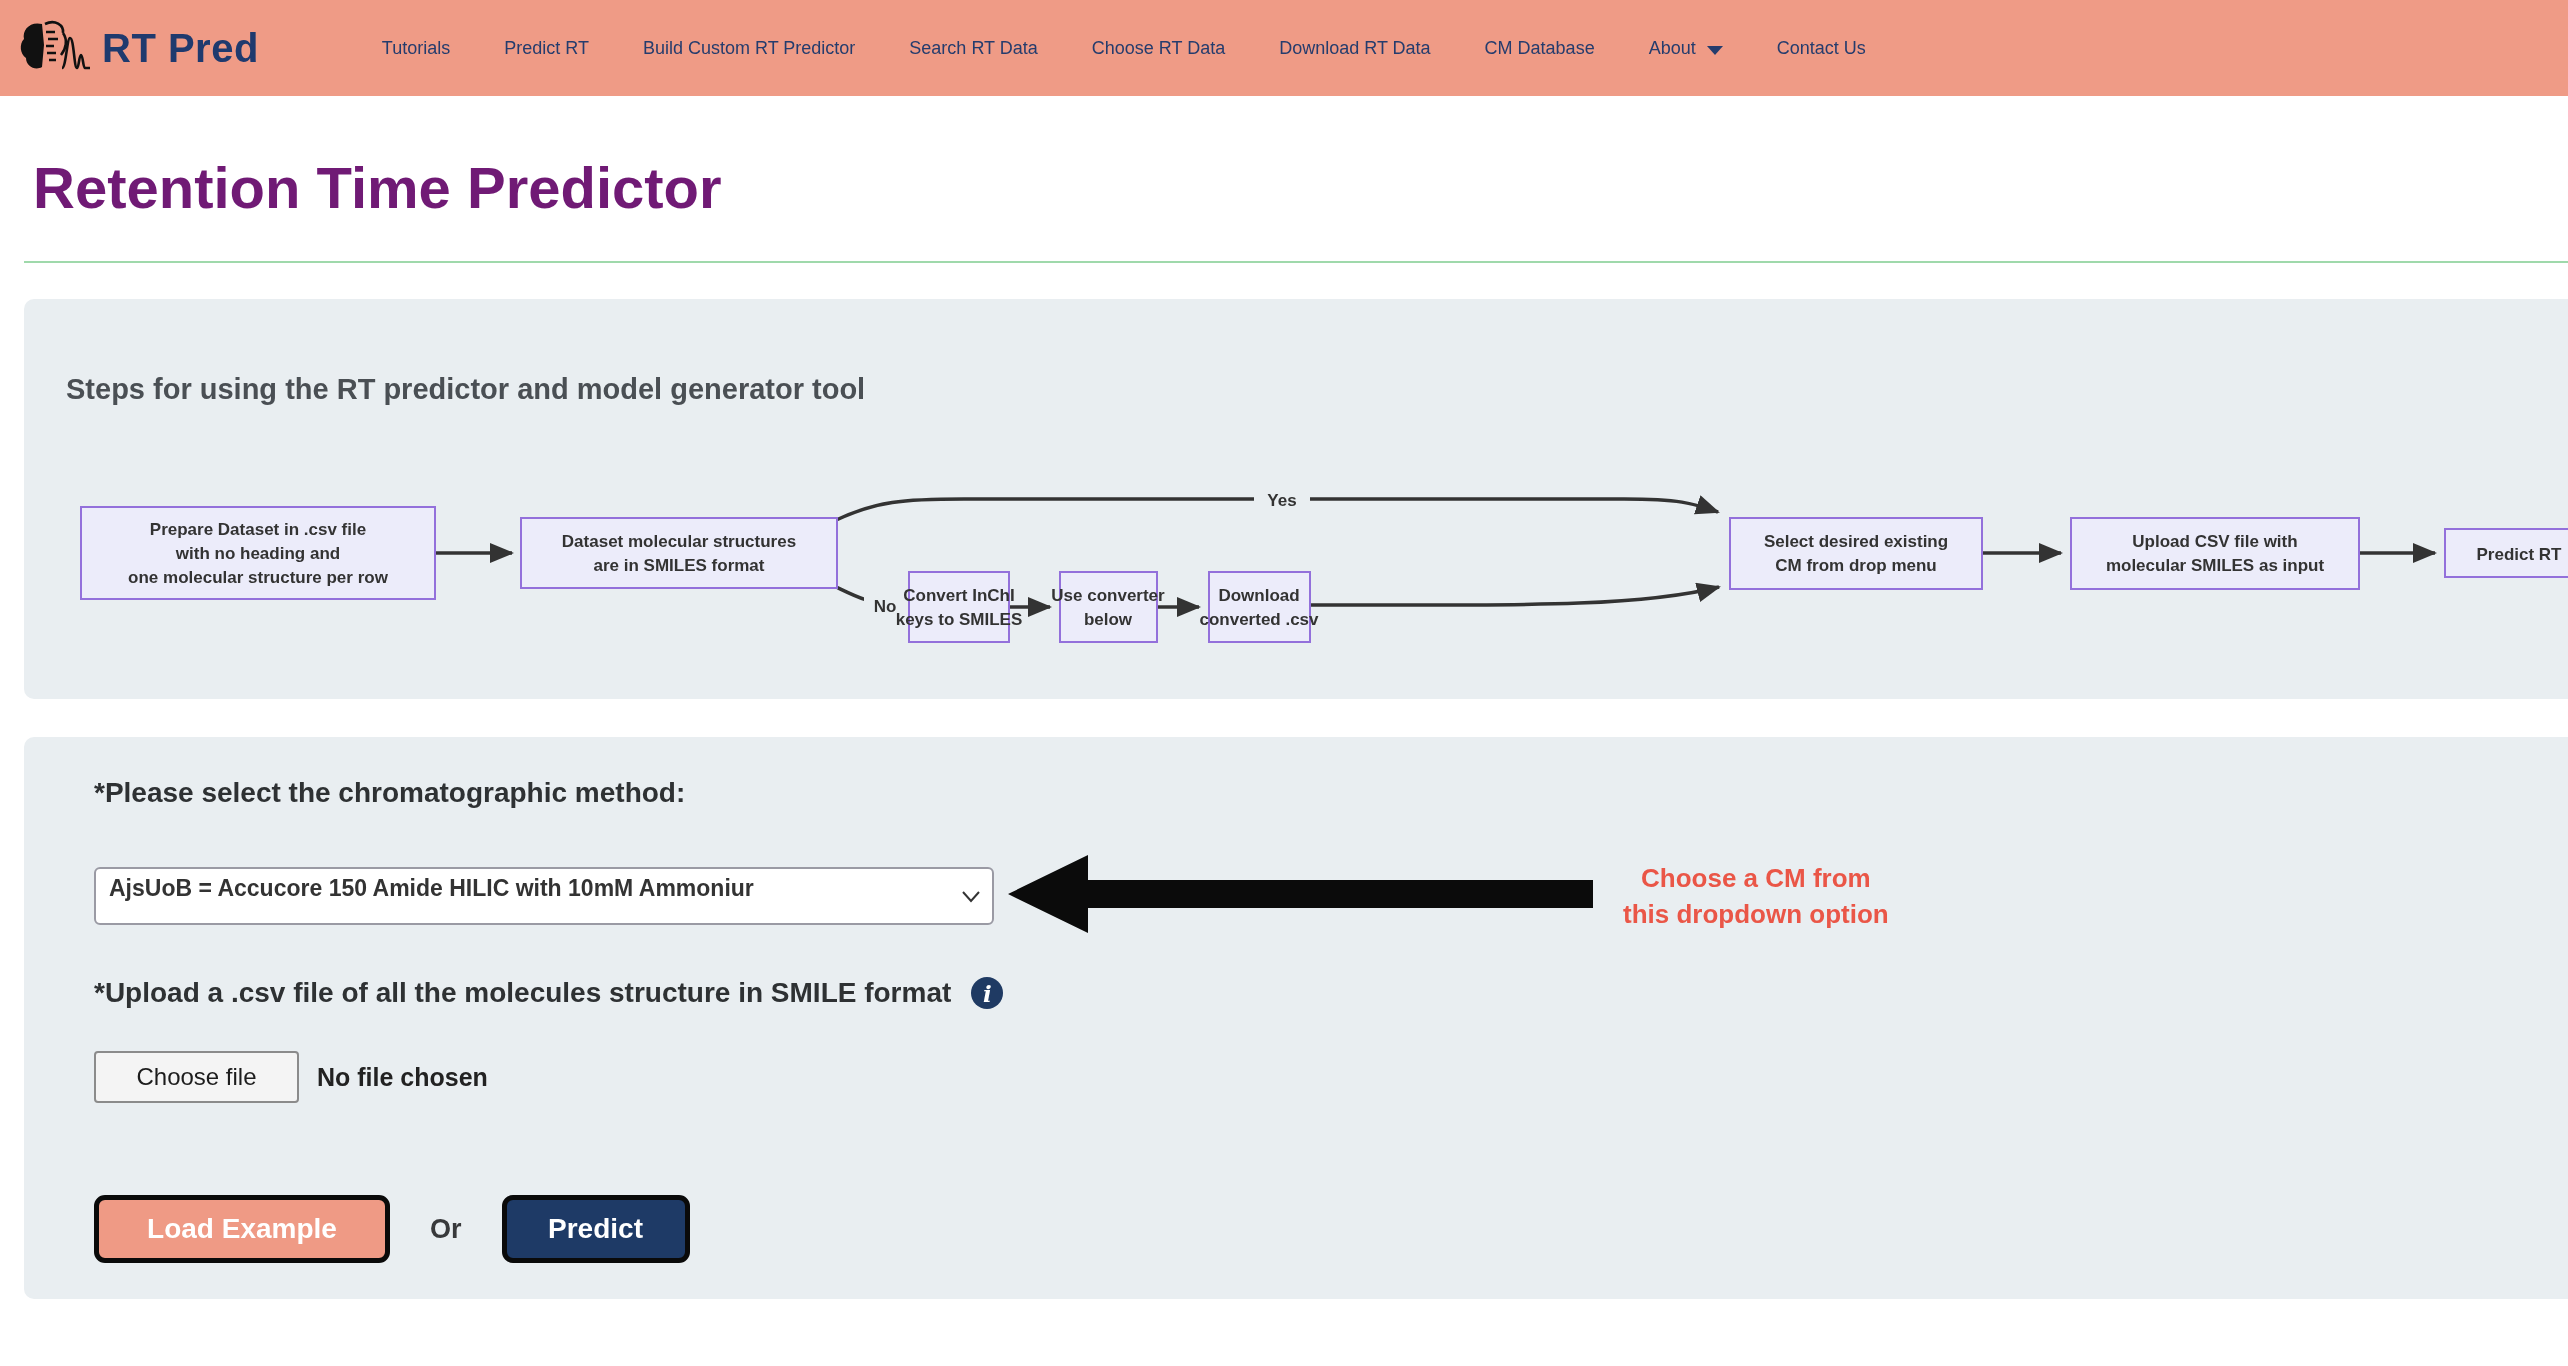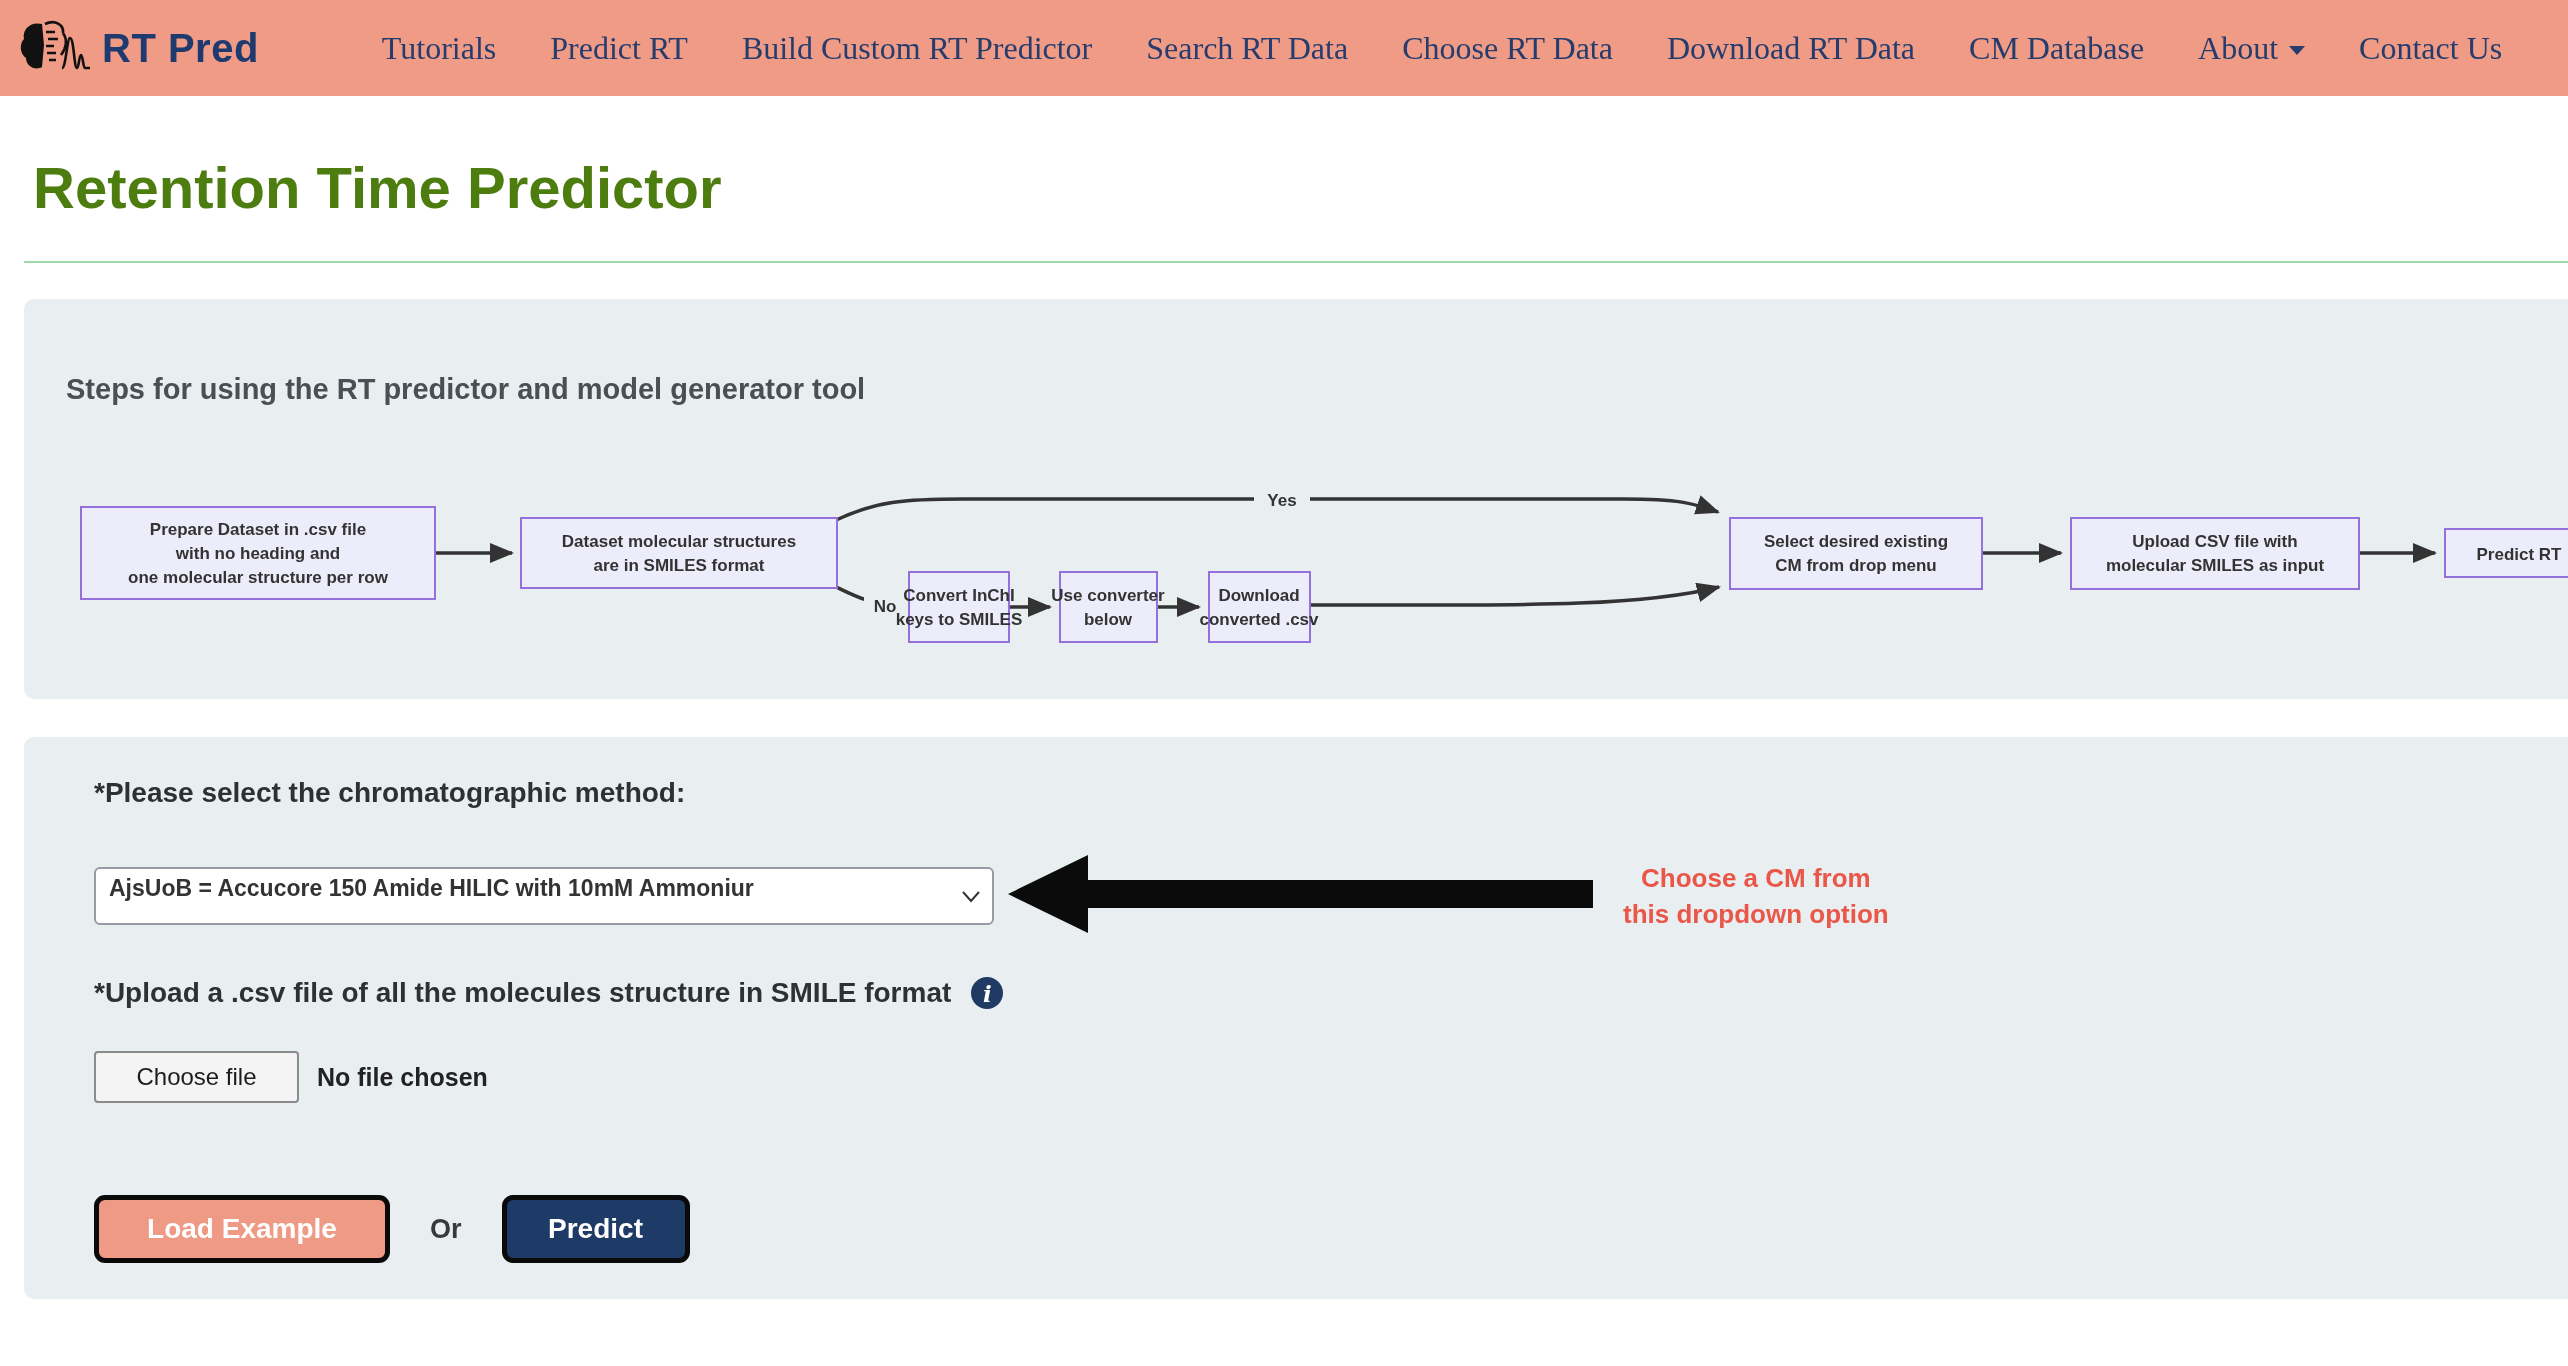--- a/index.html
+++ b/index.html
@@ -5,26 +5,26 @@
   * { box-sizing: border-box; margin: 0; padding: 0; }
   html,body { width: 2568px; height: 1366px; background:#ffffff;
     font-family:"Liberation Sans", sans-serif; overflow:hidden; }
 
   
   .navbar { height:96px; background:#ef9b86; display:flex; align-items:center; padding:0 30px 0 16px; }
   .brand { display:flex; align-items:center; gap:10px; text-decoration:none; cursor:pointer; }
   .brand-name { font-size:40px; font-weight:bold; color:#1f3a6e; letter-spacing:0.5px; }
   .nav-links { display:flex; align-items:center; list-style:none; margin-left:96px; }
   .nav-links a { display:flex; align-items:center; text-decoration:none; color:#253c6d;
-    font-size:32px; padding:0 27px; white-space:nowrap; cursor:pointer;font-family:Liberation Serif, serif; }
+    font-size:18px; padding:0 27px; white-space:nowrap; cursor:pointer; }
   .caret { display:inline-block; width:0; height:0; border-top:9px solid #253c6d;
     border-left:8px solid transparent; border-right:8px solid transparent; margin-left:11px; margin-top:4px; }
 
   
-  .page-title { margin:58px 0 0 33px; font-size:58px; font-weight:bold; color:#4d7c0f; }
+  .page-title { margin:58px 0 0 33px; font-size:58px; font-weight:bold; color:#701a75; }
   .green-rule { margin:40px 0 0 24px; width:calc(100% - 24px); border:none; border-top:2px solid #9fd9ab; }
 
   
   .panel { margin-left:24px; width:calc(100% - 24px); background:#e9eef1; border-radius:10px 0 0 10px; position:relative; }
   .panel-steps { margin-top:36px; height:400px; }
   .panel-form  { margin-top:38px; height:562px; padding:40px 0 0 70px; }
 
   .steps-heading { position:absolute; left:42px; top:74px; font-size:29px; font-weight:bold; color:#4a4f54; }
   .flow-svg { position:absolute; left:0; top:0; width:2544px; height:400px; }
   .flow-node { fill:#ececfa; stroke:#9370db; stroke-width:2; }

